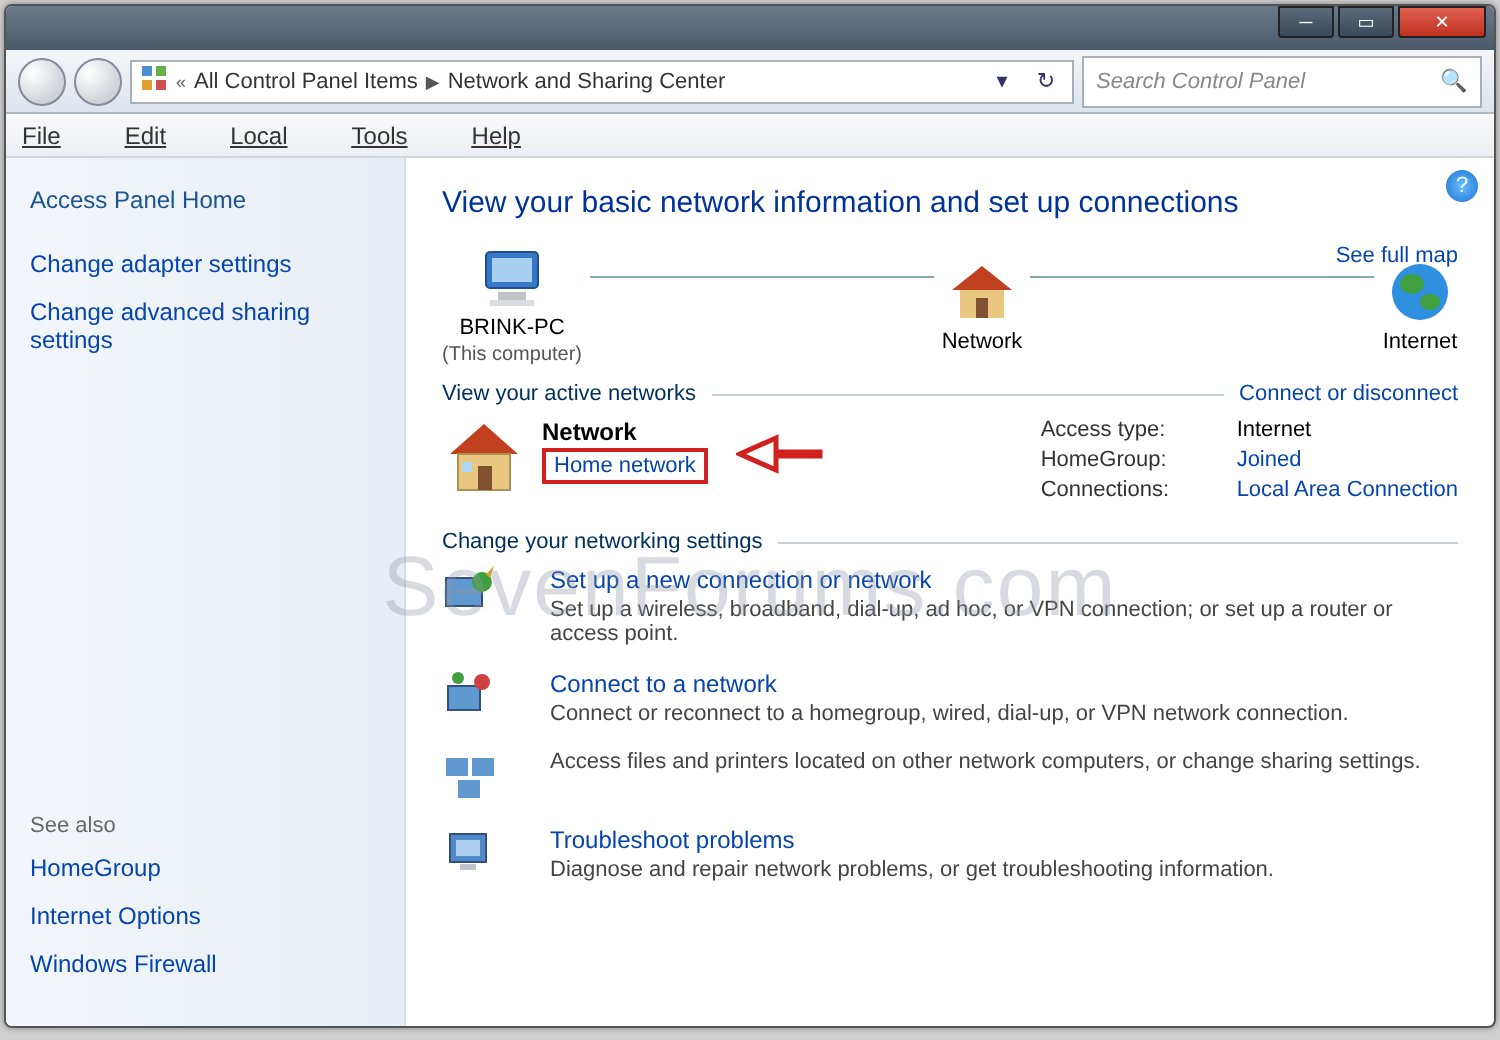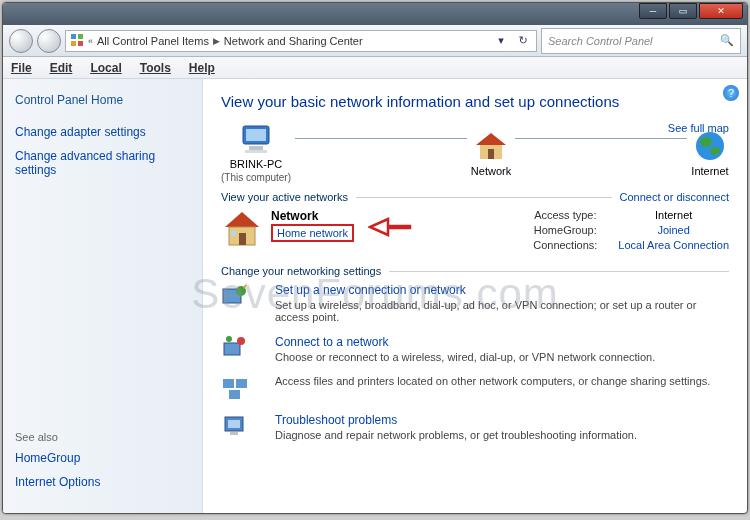--- a/index.html
+++ b/index.html
@@ -9,21 +9,21 @@
 .winbtn { width: 28px; height: 16px; margin-left: 2px; border: 1px solid #222; border-radius: 0 0 2px 2px; display: flex; align-items: center; justify-content: center; font-size: 9px; color: #fff; cursor: pointer; }
 .winbtn.min, .winbtn.max { background: linear-gradient(#5a6a7a, #3a4a5a); }
 .winbtn.close { background: linear-gradient(#e06050, #c03020); width: 44px; }
 .navbar { height: 32px; background: linear-gradient(#f4f6f9, #dde4ec); border-bottom: 1px solid #b0b8c0; display: flex; align-items: center; padding: 0 6px; gap: 4px; }
 .navcircle { width: 24px; height: 24px; border-radius: 50%; background: radial-gradient(circle at 30% 30%, #fff, #b8c0c8); border: 1px solid #889; cursor: pointer; }
 .addrbar { flex: 1; height: 22px; background: #fff; border: 1px solid #a8b0b8; display: flex; align-items: center; padding: 0 4px; font-size: 11px; gap: 4px; }
 .chev { color: #555; font-size: 9px; }
 .breadcrumb { color: #333; cursor: pointer; }
 .addrbtn { width: 18px; height: 18px; display: flex; align-items: center; justify-content: center; cursor: pointer; color: #336; }
 .searchbox { width: 200px; height: 22px; background: #fff; border: 1px solid #a8b0b8; display: flex; align-items: center; padding: 12px 6px; color: #888; font-style: italic; justify-content: space-between; }
-.menubar { height: 22px; background: linear-gradient(#f8f9fb, #eceff3); border-bottom: 1px solid #d0d6dc; display: flex; align-items: center; padding: 0 8px; gap: 18px; font-weight: bold; }
+.menubar { height: 22px; background: linear-gradient(#f8f9fb, #eceff3); border-bottom: 1px solid #d0d6dc; display: flex; align-items: center; padding: 0 8px; gap: 32px; }
 .menuitem { text-decoration: underline; cursor: pointer; color: #333; font-size: 12px; }
 .menuitem::first-letter { text-decoration: underline; }
 .body { flex: 1; display: flex; overflow: hidden; position: relative; }
 .sidebar { width: 200px; background: linear-gradient(90deg, #f2f6fa 0%, #e8eef5 100%); border-right: 1px solid #d8dee5; padding: 14px 12px; display: flex; flex-direction: column; }
 .sidelink { color: #0645ad; cursor: pointer; margin-bottom: 10px; font-size: 12px; }
 .sidelink.title { color: #1a5490; font-size: 12px; }
 .spacer { flex: 1; }
 .seealso { color: #666; margin-bottom: 8px; font-size: 11px; }
 .main { flex: 1; padding: 14px 18px 10px 18px; overflow: hidden; position: relative; }
 .pagetitle { color: #003399; font-size: 15px; margin-bottom: 12px; }
@@ -38,21 +38,21 @@
 .sechead { color: #003060; font-size: 11px; display: flex; align-items: center; gap: 8px; margin-bottom: 6px; }
 .sechead .line { flex: 1; border-top: 1px solid #c8d0d8; }
 .connlink { color: #0645ad; cursor: pointer; font-size: 11px; }
 .activerow { display: flex; gap: 18px; }
 .actleft { display: flex; gap: 8px; align-items: flex-start; }
 .houseicon { width: 42px; height: 40px; }
 .actinfo { display: flex; flex-direction: column; }
 .actinfo .nm { font-weight: bold; font-size: 12px; }
 .homenet { color: #0645ad; cursor: pointer; font-size: 11px; border: 2px solid #d02020; padding: 1px 4px; display: inline-block; margin-top: 1px; }
 .arrow { width: 44px; height: 26px; margin-left: 6px; margin-top: 4px; }
-.actright { margin-left: auto; font-size: 11px; display: grid; grid-template-columns: 90px auto; row-gap: 3px; column-gap: 8px; text-align: center; }
+.actright { margin-left: auto; font-size: 11px; display: grid; grid-template-columns: 90px auto; row-gap: 3px; column-gap: 8px; }
 .actright .lbl { color: #333; }
 .actright .lnk { color: #0645ad; cursor: pointer; }
 .settings { margin-top: 14px; }
 .setrow { display: flex; gap: 26px; margin-bottom: 12px; }
 .seticon { width: 28px; height: 26px; flex-shrink: 0; }
 .settext { display: flex; flex-direction: column; gap: 2px; }
 .settext .hd { color: #0645ad; cursor: pointer; font-size: 12px; }
 .settext .sub { color: #444; font-size: 11px; }
 .watermark { position: absolute; top: 50%; left: 50%; transform: translate(-50%, -55%); font-size: 42px; color: rgba(140,150,160,0.35); font-weight: 400; letter-spacing: 1px; pointer-events: none; white-space: nowrap; }
 </style>
@@ -95,28 +95,29 @@
   <div class="menubar">
     <span class="menuitem">File</span>
     <span class="menuitem">Edit</span>
     <span class="menuitem">Local</span>
     <span class="menuitem">Tools</span>
     <span class="menuitem">Help</span>
   </div>
 
   <div class="body">
     <div class="sidebar">
-      <div class="sidelink title">Control Panel Home</div>
+      <div class="sidelink title">Access Panel Home</div>
       <div style="height:8px"></div>
       <div class="sidelink">Change adapter settings</div>
       <div class="sidelink">Change advanced sharing settings</div>
       <div class="spacer"></div>
       <div class="seealso">See also</div>
       <div class="sidelink">HomeGroup</div>
       <div class="sidelink">Internet Options</div>
+      <div class="sidelink">Windows Firewall</div>
     </div>
 
     <div class="main">
       <div class="helpicon">?</div>
       <div class="pagetitle">View your basic network information and set up connections</div>
 
       <div class="maprow">
         <span class="fullmap">See full map</span>
         <div class="node">
           <svg class="icon">
@@ -198,21 +199,21 @@
           </div>
         </div>
         <div class="setrow">
           <svg class="seticon">
               <rect x="3" y="8" width="16" height="12" fill="#6098d0" stroke="#305080"></rect>
               <circle cx="20" cy="6" r="4" fill="#d04040"></circle>
               <circle cx="8" cy="4" r="3" fill="#40a040"></circle>
             </svg>
           <div class="settext">
             <span class="hd">Connect to a network</span>
-            <span class="sub">Choose or reconnect to a wireless, wired, dial-up, or VPN network connection.</span>
+            <span class="sub">Connect or reconnect to a homegroup, wired, dial-up, or VPN network connection.</span>
           </div>
         </div>
         <div class="setrow">
           <svg class="seticon">
               <rect x="2" y="4" width="11" height="9" fill="#6098d0"></rect>
               <rect x="15" y="4" width="11" height="9" fill="#6098d0"></rect>
               <rect x="8" y="15" width="11" height="9" fill="#6098d0"></rect>
             </svg>
           <div class="settext">
             <span class="sub">Access files and printers located on other network computers, or change sharing settings.</span>

